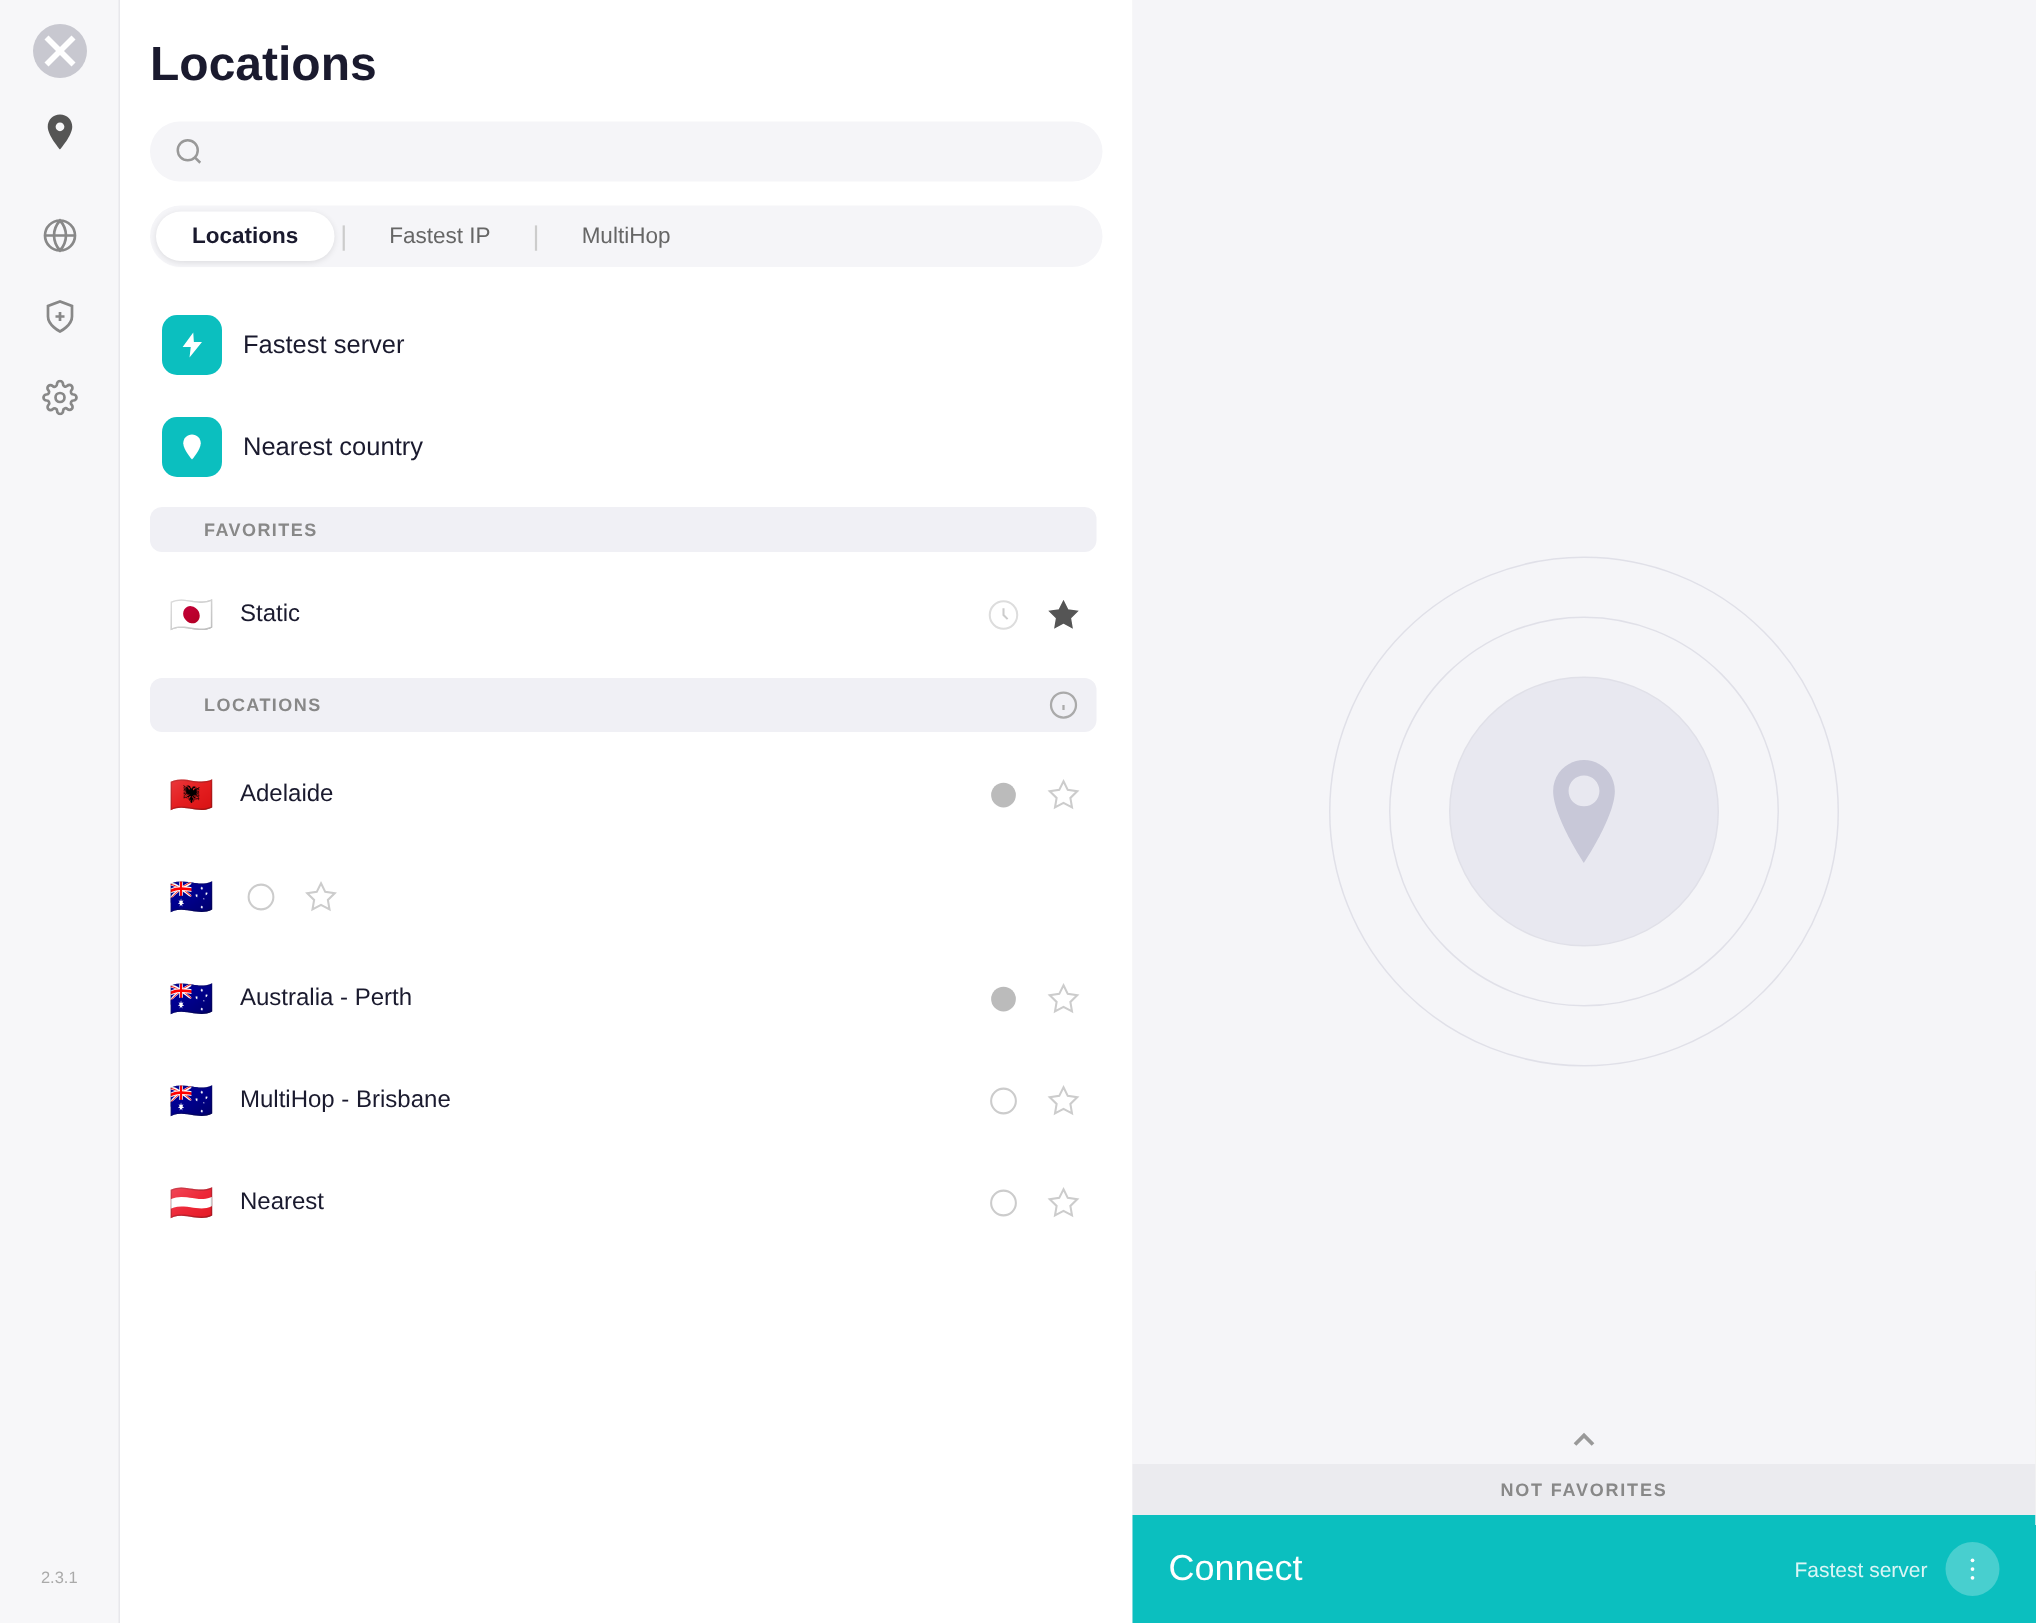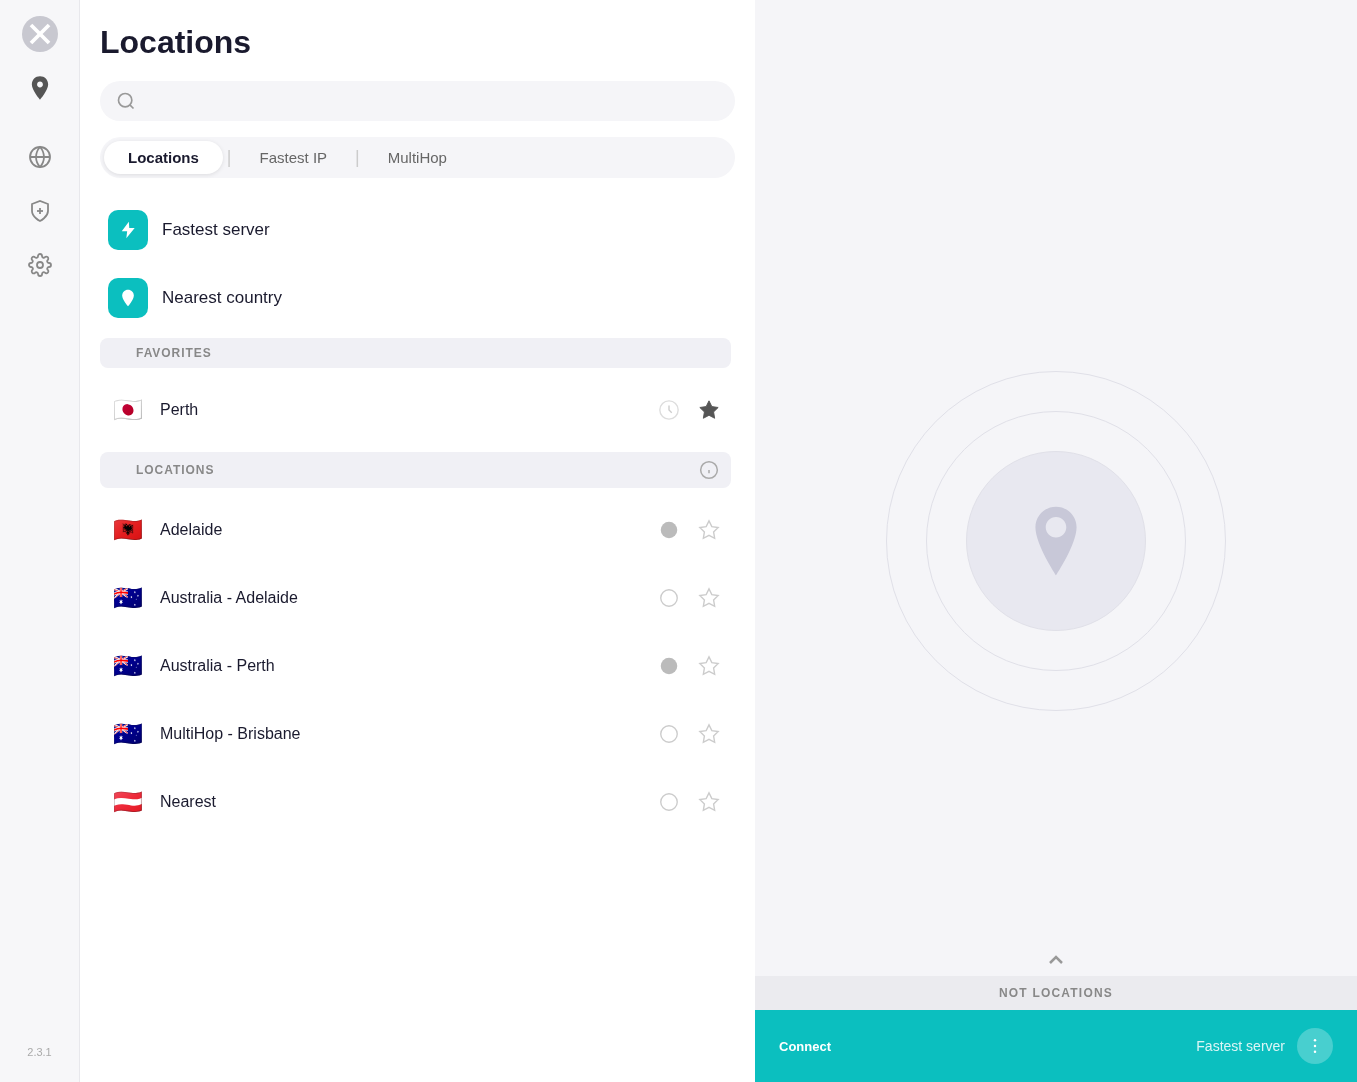--- a/index.html
+++ b/index.html
@@ -282,22 +282,22 @@
     .connect-btn {
       display: flex;
       align-items: center;
       background: #0bbfbf;
       margin: 0;
       padding: 18px 24px;
       cursor: pointer;
       justify-content: space-between;
     }
     .connect-btn-label {
-      font-size: 13px;
-      font-weight: 700;
+      font-size: 24px;
+      font-weight: 400;
       color: white;
     }
     .connect-btn-server {
       font-size: 14px;
       color: rgba(255,255,255,0.85);
     }
     .connect-btn-right {
       display: flex;
       align-items: center;
       gap: 12px;
@@ -389,21 +389,21 @@
       </div>
       <span class="special-item-label">Nearest country</span>
     </div>
 
     <div class="section-header">
       <span class="section-header-label">FAVORITES</span>
     </div>
 
     <div class="location-row">
       <div class="flag">🇯🇵</div>
-      <span class="location-name">Perth</span>
+      <span class="location-name">Static</span>
       <div class="signal-icon">
         <svg viewBox="0 0 24 24" fill="none" stroke="#ccc" stroke-width="1.5">
           <circle cx="12" cy="12" r="10" stroke="#ddd" fill="none"></circle>
           <path d="M12 7v5l3 3" stroke="#ccc"></path>
         </svg>
       </div>
       <div class="star-icon">
         <svg viewBox="0 0 24 24" fill="#555" stroke="#555" stroke-width="1">
           <polygon points="12,2 15.09,8.26 22,9.27 17,14.14 18.18,21.02 12,17.77 5.82,21.02 7,14.14 2,9.27 8.91,8.26"></polygon>
         </svg>
@@ -431,21 +431,20 @@
       </div>
       <div class="star-icon">
         <svg viewBox="0 0 24 24" fill="none" stroke="#ccc" stroke-width="1.5">
           <polygon points="12,2 15.09,8.26 22,9.27 17,14.14 18.18,21.02 12,17.77 5.82,21.02 7,14.14 2,9.27 8.91,8.26"></polygon>
         </svg>
       </div>
     </div>
 
     <div class="location-row">
       <div class="flag">🇦🇺</div>
-      <span class="location-name">Australia - Adelaide</span>
       <div class="signal-icon">
         <svg viewBox="0 0 24 24" fill="none" stroke="#ccc" stroke-width="1.5">
           <circle cx="12" cy="12" r="9"></circle>
         </svg>
       </div>
       <div class="star-icon">
         <svg viewBox="0 0 24 24" fill="none" stroke="#ccc" stroke-width="1.5">
           <polygon points="12,2 15.09,8.26 22,9.27 17,14.14 18.18,21.02 12,17.77 5.82,21.02 7,14.14 2,9.27 8.91,8.26"></polygon>
         </svg>
       </div>
@@ -511,21 +510,21 @@
       </svg>
     </div>
   </div>
 
   <div class="connect-panel">
     <div class="chevron-row">
       <svg viewBox="0 0 24 24" fill="none" stroke="#999" stroke-width="2.5">
         <polyline points="18 15 12 9 6 15"></polyline>
       </svg>
     </div>
-    <div class="status-bar">NOT LOCATIONS</div>
+    <div class="status-bar">NOT FAVORITES</div>
     <div class="connect-btn">
       <span class="connect-btn-label">Connect</span>
       <div class="connect-btn-right">
         <span class="connect-btn-server">Fastest server</span>
         <div class="menu-btn">
           <svg viewBox="0 0 24 24" fill="white">
             <circle cx="12" cy="5" r="1.5"></circle>
             <circle cx="12" cy="12" r="1.5"></circle>
             <circle cx="12" cy="19" r="1.5"></circle>
           </svg>

